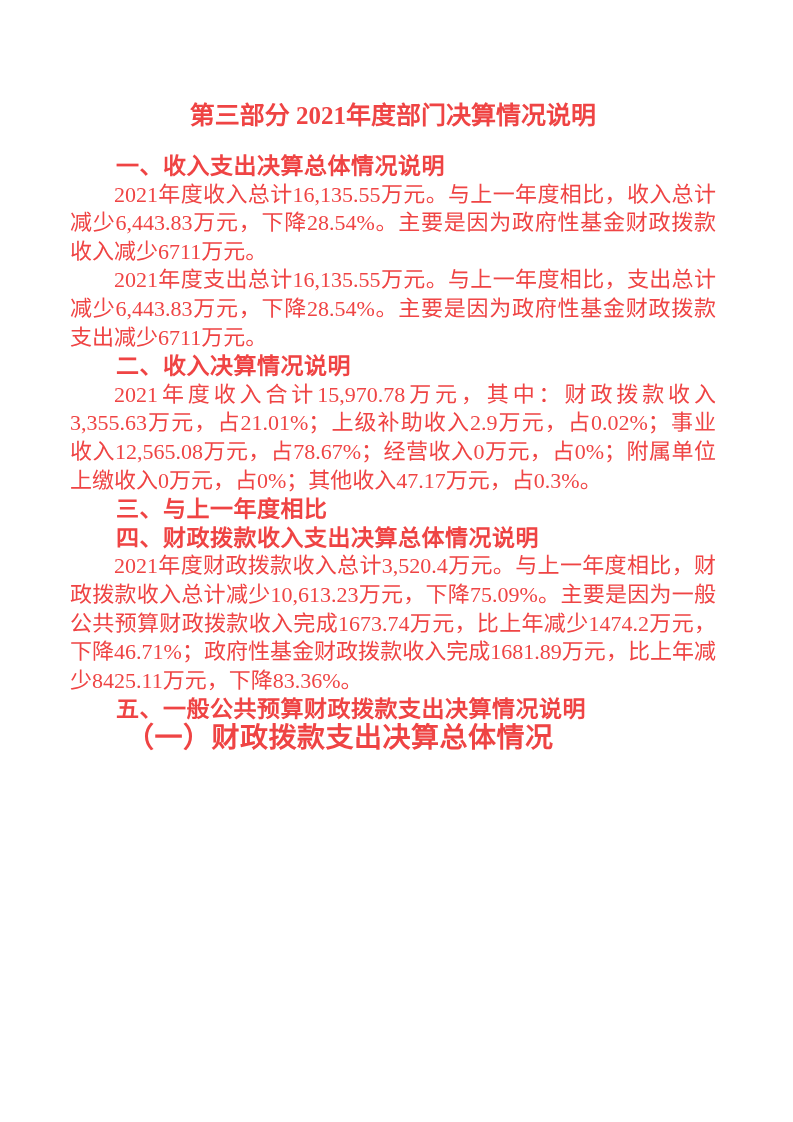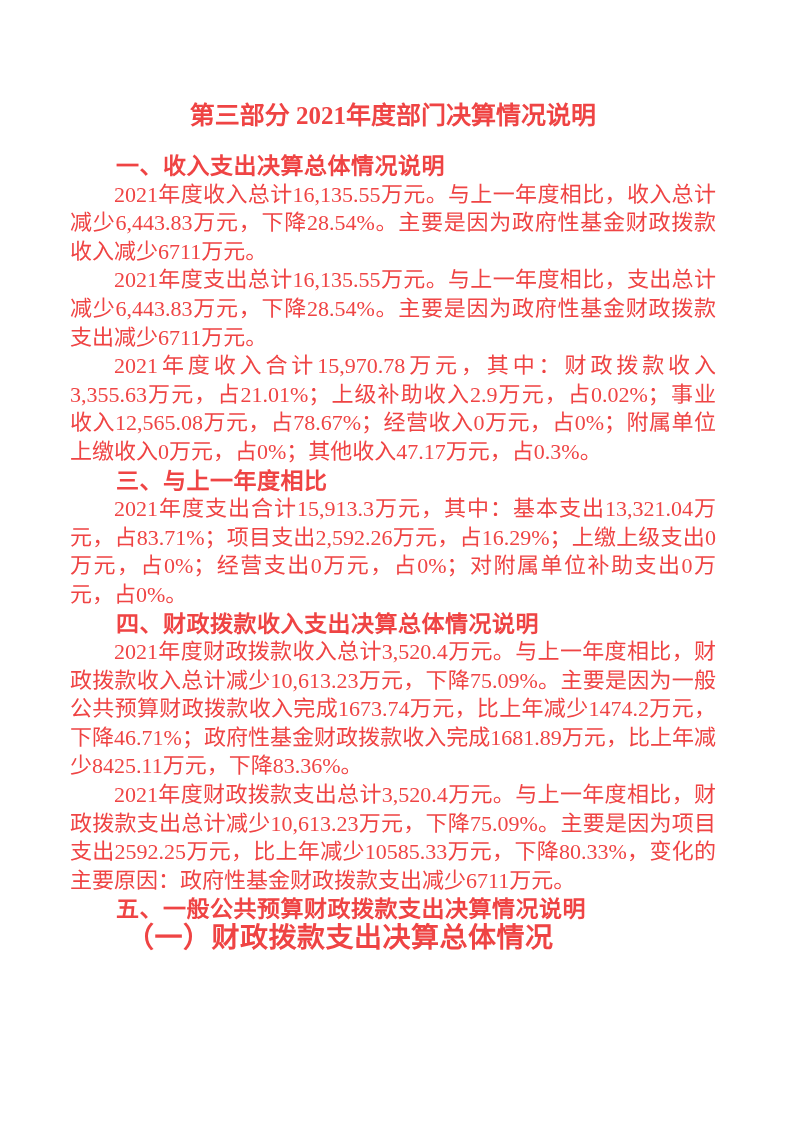--- a/index.html
+++ b/index.html
@@ -63,31 +63,30 @@
   <div class="content">
 
     <h1 class="doc-title">第三部分 2021年度部门决算情况说明</h1>
 
     <div class="block heading">一、收入支出决算总体情况说明</div>
 
     <p class="block paragraph">2021年度收入总计16,135.55万元。与上一年度相比，收入总计减少6,443.83万元，下降28.54%。主要是因为政府性基金财政拨款收入减少6711万元。</p>
 
     <p class="block paragraph">2021年度支出总计16,135.55万元。与上一年度相比，支出总计减少6,443.83万元，下降28.54%。主要是因为政府性基金财政拨款支出减少6711万元。</p>
 
+    <div class="block heading">二、收入决算情况说明</div>
 
     <p class="block paragraph">2021年度收入合计15,970.78万元，其中：财政拨款收入3,355.63万元，占21.01%；上级补助收入2.9万元，占0.02%；事业收入12,565.08万元，占78.67%；经营收入0万元，占0%；附属单位上缴收入0万元，占0%；其他收入47.17万元，占0.3%。</p>
 
     <div class="block heading">三、与上一年度相比</div>
 
-    <p class="block paragraph">2021年度支出合计15,913.3万元，其中：基本支出13,321.04万元，占83.71%；项目支出2,592.26万元，占16.29%；上缴上级支出0万元，占0%；经营支出0万元，占0%；对附属单位补助支出0万元，占0%。</p>
 
     <div class="block heading">四、财政拨款收入支出决算总体情况说明</div>
 
     <p class="block paragraph">2021年度财政拨款收入总计3,520.4万元。与上一年度相比，财政拨款收入总计减少10,613.23万元，下降75.09%。主要是因为一般公共预算财政拨款收入完成1673.74万元，比上年减少1474.2万元，下降46.71%；政府性基金财政拨款收入完成1681.89万元，比上年减少8425.11万元，下降83.36%。</p>
 
-    <p class="block paragraph">2021年度财政拨款支出总计3,520.4万元。与上一年度相比，财政拨款支出总计减少10,613.23万元，下降75.09%。主要是因为项目支出2592.25万元，比上年减少10585.33万元，下降80.33%，变化的主要原因：政府性基金财政拨款支出减少6711万元。</p>
 
     <div class="block heading">五、一般公共预算财政拨款支出决算情况说明</div>
 
     <div class="block subheading">（一）财政拨款支出决算总体情况</div>
 
   </div>
 </div>
 
 </body></html>

